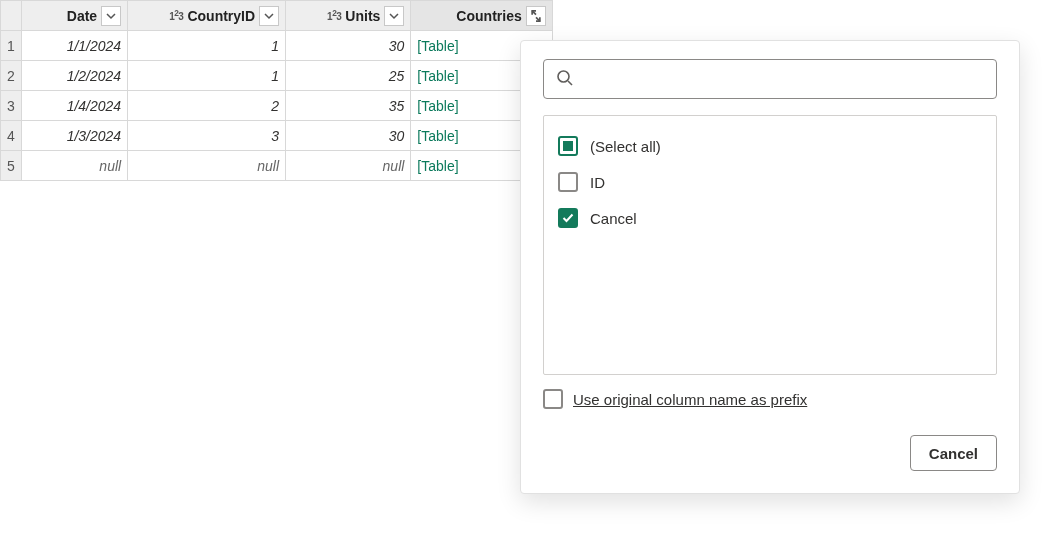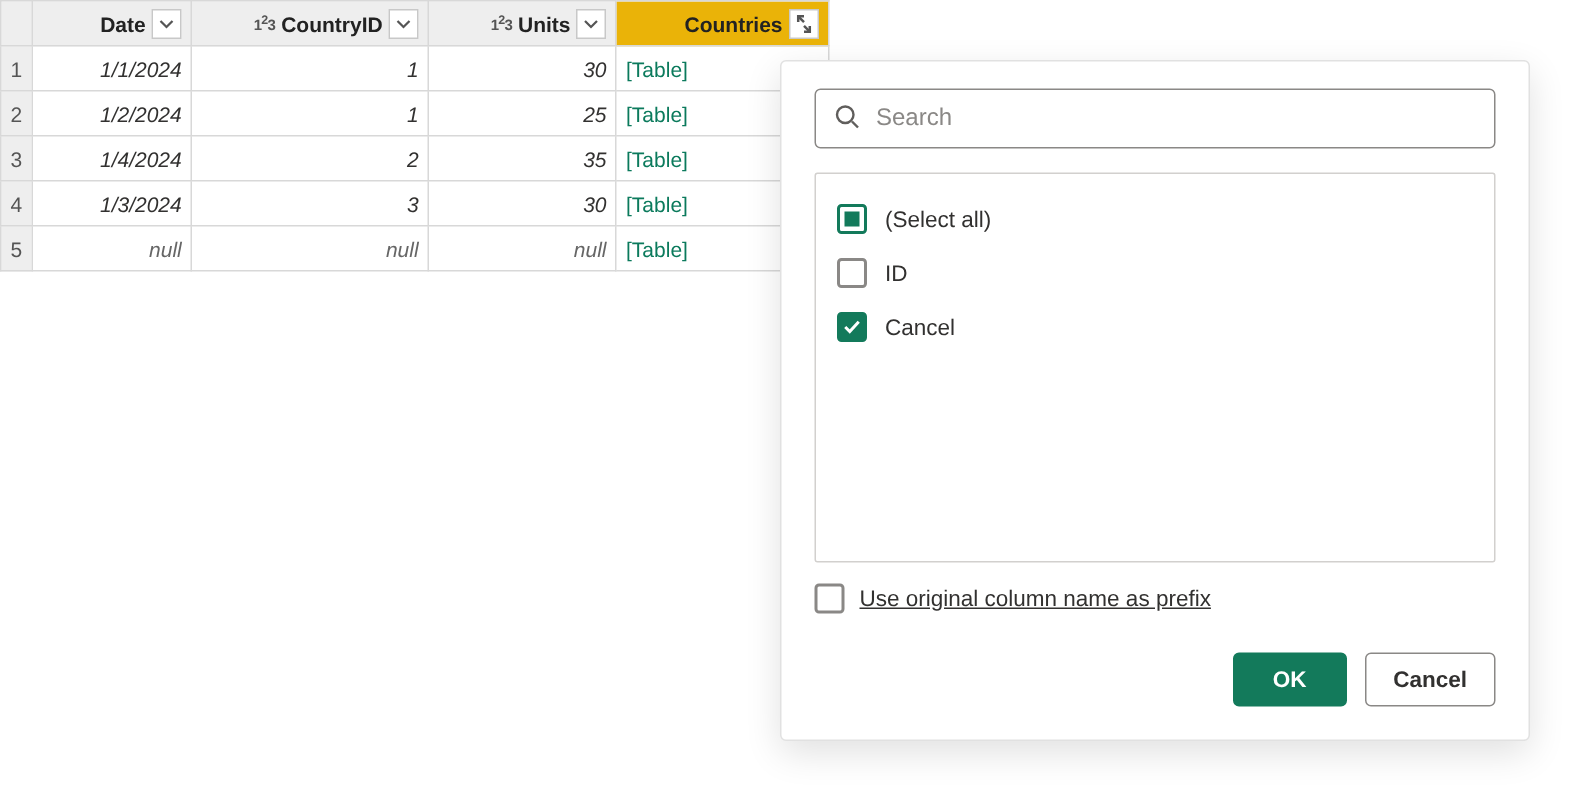--- a/index.html
+++ b/index.html
@@ -28,21 +28,21 @@
     padding: 0 6px;
     background: #fff;
     white-space: nowrap;
   }
   .header-row .grid-cell {
     background: #eeeeee;
     font-weight: 600;
     color: #222;
   }
   .header-row .grid-cell.active {
-    background: #eab308;
+    background: #e5e5e5;
   }
   .rownum-col { width: 32px; text-align: center; background:#eeeeee; color:#555;}
   .header-row .rownum-col { background:#eeeeee;}
   .date-col { width: 118px; text-align: right; font-style: italic; }
   .cid-col  { width: 140px; text-align: right; font-style: italic; }
   .units-col{ width: 100px; text-align: right; font-style: italic; }
   .countries-col { width: 130px; color:#0b7a5c; }
   .header-row .date-col,
   .header-row .cid-col,
   .header-row .units-col,
@@ -229,21 +229,20 @@
 </div>
 
 <div class="popup">
   <div class="search">
     <span>
       <svg width="18" height="18" viewBox="0 0 18 18" fill="none" stroke="#605e5c" stroke-width="1.6">
           <circle cx="7.5" cy="7.5" r="5.5"></circle>
           <line x1="12" y1="12" x2="16" y2="16"></line>
         </svg>
     </span>
-    <input placeholder="Search" style="">
   </div>
 
   <div class="options-box">
     <div class="opt-row">
       <span class="chk indeterminate"></span>
       <span>(Select all)</span>
     </div>
     <div class="opt-row">
       <span class="chk unchecked"></span>
       <span>ID</span>
@@ -257,16 +256,15 @@
       <span>Cancel</span>
     </div>
   </div>
 
   <div class="prefix-row">
     <span class="chk unchecked"></span>
     <span>Use original column name as prefix</span>
   </div>
 
   <div class="btn-row">
-    <div class="btn btn-primary">OK</div>
     <div class="btn btn-secondary">Cancel</div>
   </div>
 </div>
 
 </body></html>

